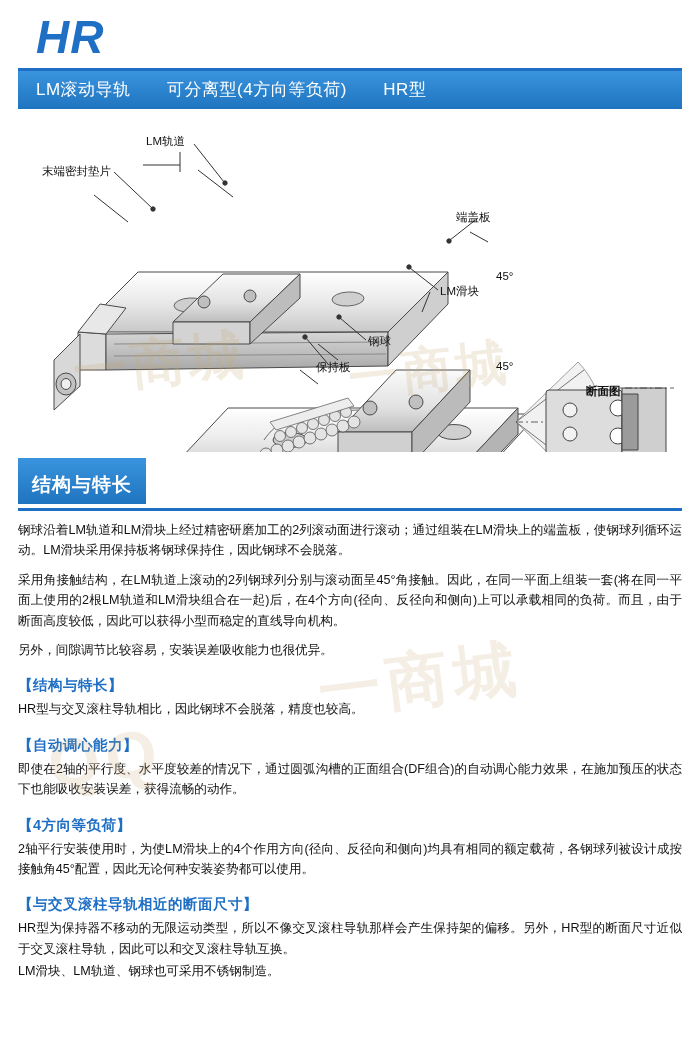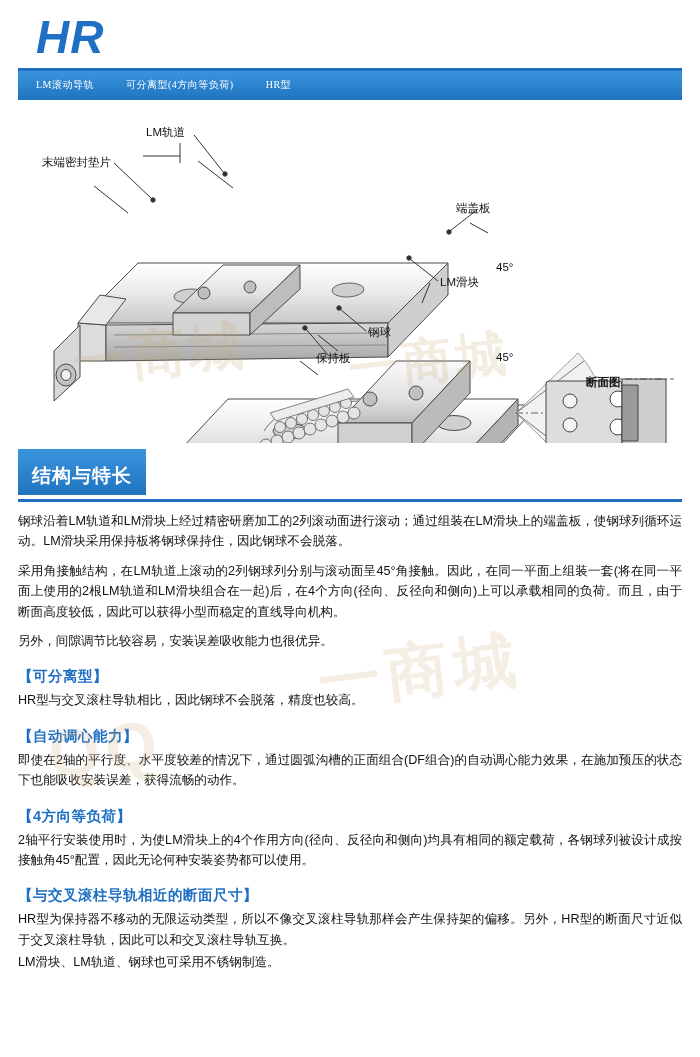--- a/index.html
+++ b/index.html
@@ -36,24 +36,23 @@
   }
   .header-rule {
     height: 3px;
     background: #1f6fc4;
     margin: 0 0 0 0;
   }
   .header-bar {
     background: #2a86d4;
     background: linear-gradient(180deg, #3a94dd 0%, #1f74bf 100%);
     color: #ffffff;
-    font-size: 10px;
+    font-size: 17px;
     padding: 7px 0 8px 18px;
     letter-spacing: 0.5px;
-    font-family: Liberation Serif, serif;
   }
   .header-bar span { margin-right: 6px; }
 
   
   .diagram {
     position: relative;
     margin: 10px 18px 0 18px;
     height: 330px;
     background: #ffffff;
     overflow: hidden;
@@ -318,21 +317,21 @@
 
   <div class="content">
 
     <div class="wm-body wmb1">一商城</div>
     <div class="wm-body wmb2">QQ</div>
 
     <p class="para">钢球沿着LM轨道和LM滑块上经过精密研磨加工的2列滚动面进行滚动；通过组装在LM滑块上的端盖板，使钢球列循环运动。LM滑块采用保持板将钢球保持住，因此钢球不会脱落。</p>
     <p class="para">采用角接触结构，在LM轨道上滚动的2列钢球列分别与滚动面呈45°角接触。因此，在同一平面上组装一套(将在同一平面上使用的2根LM轨道和LM滑块组合在一起)后，在4个方向(径向、反径向和侧向)上可以承载相同的负荷。而且，由于断面高度较低，因此可以获得小型而稳定的直线导向机构。</p>
     <p class="para">另外，间隙调节比较容易，安装误差吸收能力也很优异。</p>
 
-    <h3 class="sub-head">【可分离型】</h3>
+    <h3 class="sub-head">【结构与特长】</h3>
     <p class="para" style="margin-top:2px;">HR型与交叉滚柱导轨相比，因此钢球不会脱落，精度也较高。</p>
 
     <h3 class="sub-head">【自动调心能力】</h3>
     <p class="para" style="margin-top:2px;">即使在2轴的平行度、水平度较差的情况下，通过圆弧沟槽的正面组合(DF组合)的自动调心能力效果，在施加预压的状态下也能吸收安装误差，获得流畅的动作。</p>
 
     <h3 class="sub-head">【4方向等负荷】</h3>
     <p class="para" style="margin-top:2px;">2轴平行安装使用时，为使LM滑块上的4个作用方向(径向、反径向和侧向)均具有相同的额定载荷，各钢球列被设计成按接触角45°配置，因此无论何种安装姿势都可以使用。</p>
 
     <h3 class="sub-head">【与交叉滚柱导轨相近的断面尺寸】</h3>
     <p class="para" style="margin-top:2px;">HR型为保持器不移动的无限运动类型，所以不像交叉滚柱导轨那样会产生保持架的偏移。另外，HR型的断面尺寸近似于交叉滚柱导轨，因此可以和交叉滚柱导轨互换。</p>

